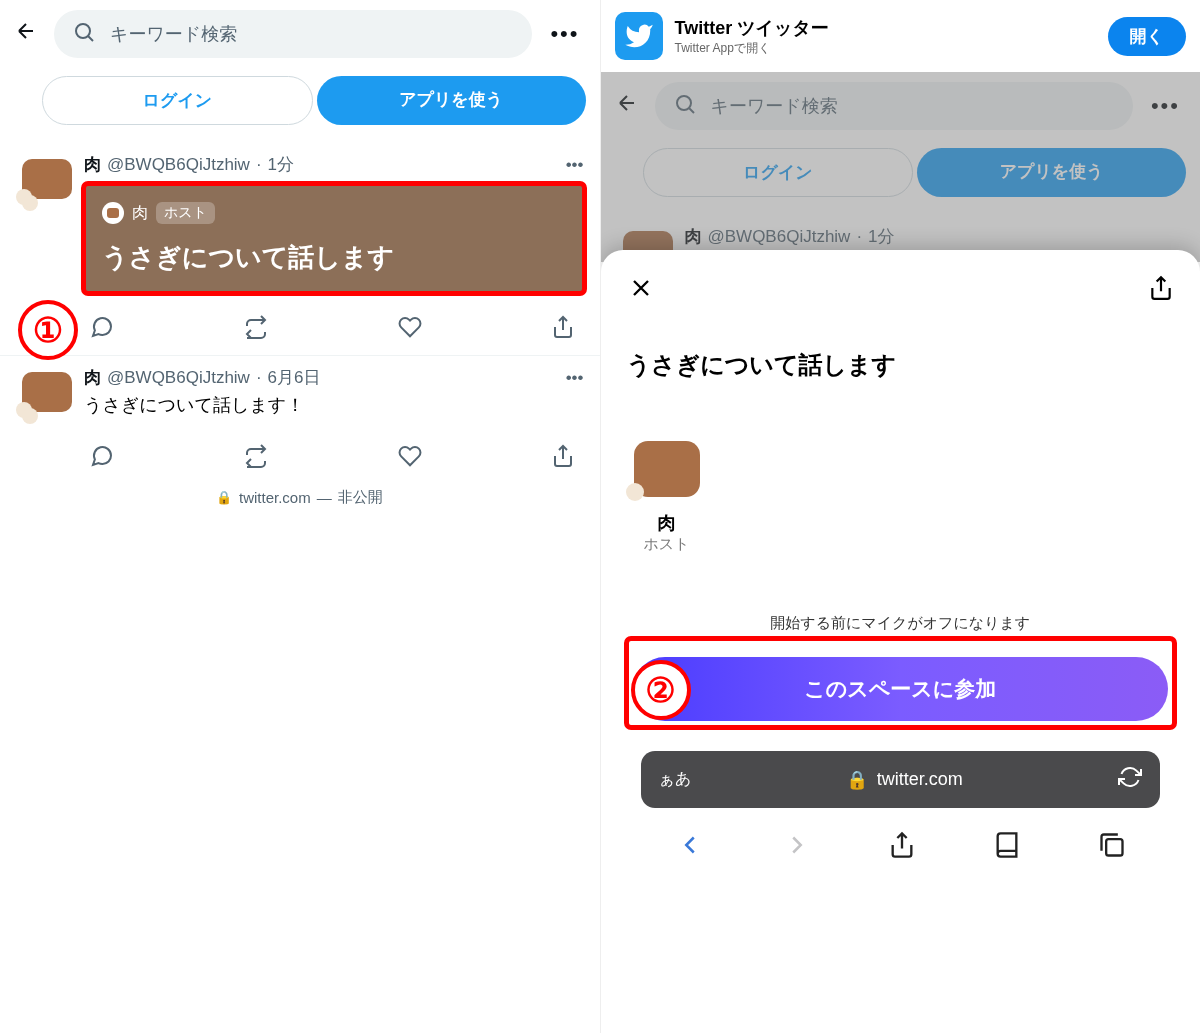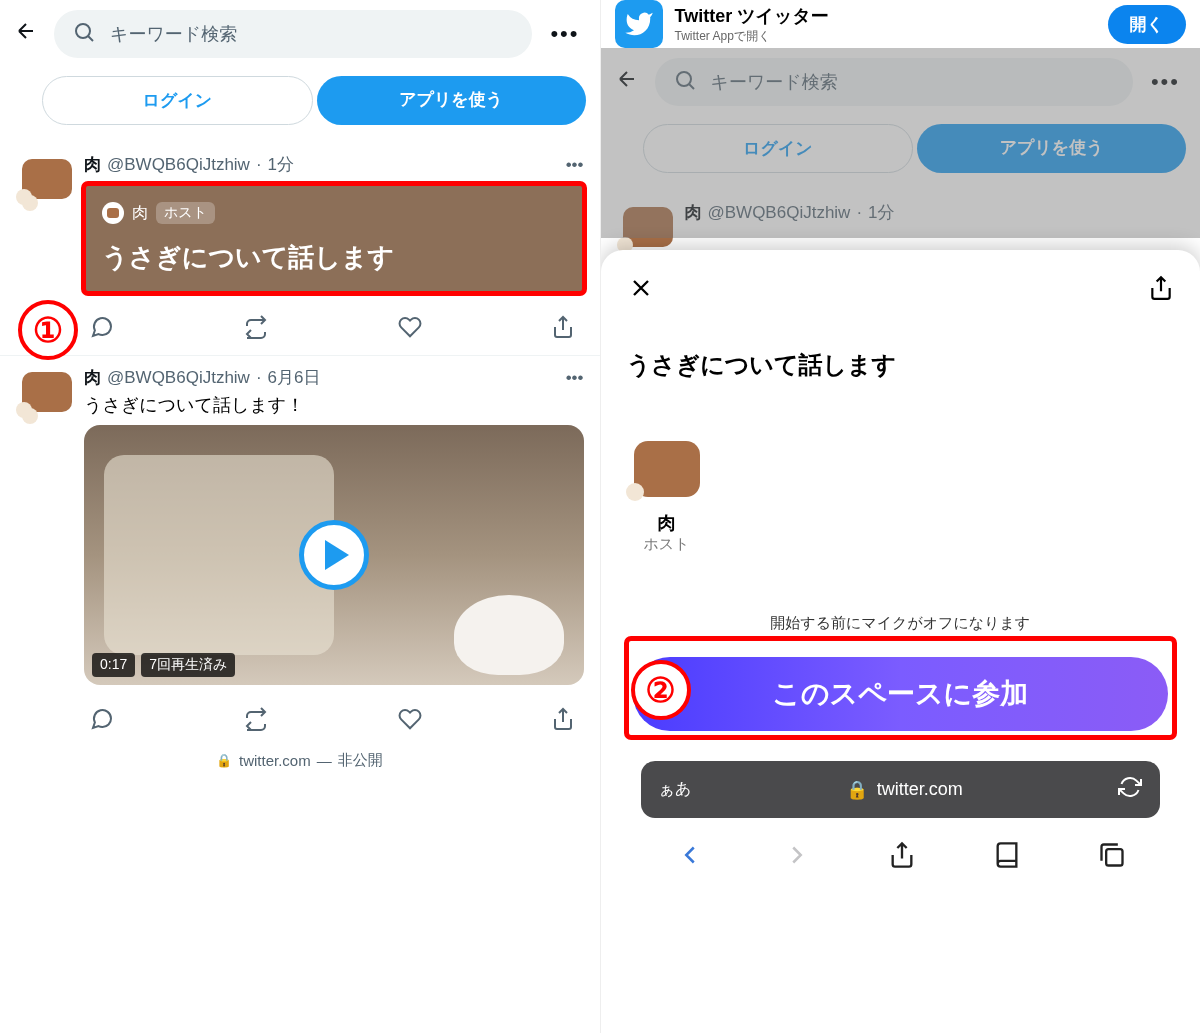--- a/index.html
+++ b/index.html
@@ -57,41 +57,41 @@
   .video-card .person { position:absolute; left:20px; top:30px; width:230px; height:200px; background:#e9e2d4; border-radius:20px; opacity:0.6;}
   .vid-meta { position:absolute; left:8px; bottom:8px; display:flex; gap:6px; }
   .vid-meta span { background: rgba(0,0,0,0.75); color:#fff; font-size:14px; padding:3px 8px; border-radius:4px; }
 
   .footer-bar { text-align:center; color:#536471; font-size:15px; padding:4px 0 6px; display:flex; align-items:center; justify-content:center; gap:6px;}
   .lock-ic { font-size:13px; }
 
   .num-badge { position:absolute; width:60px; height:60px; border:4px solid #ff0000; border-radius:50%; color:#ff0000; font-size:34px; font-weight:700; display:flex; align-items:center; justify-content:center; background:#fff; z-index:50;}
 
   
-  .app-banner { display:flex; align-items:center; gap:12px; padding:0 14px; background:#fff;border-radius:27px;}
+  .app-banner { display:flex; align-items:center; gap:12px; padding:12px 14px; background:#fff;border-radius:27px;}
   .app-banner .logo { width:48px; height:48px; background:#1d9bf0; border-radius:10px; display:flex; align-items:center; justify-content:center; color:#fff;}
   .app-banner .logo svg { width:30px; height:30px; fill:#fff;}
   .app-banner .txt .t1 { font-weight:700; font-size:18px; color:#000;}
   .app-banner .txt .t2 { font-size:12px; color:#666;}
   .app-banner .open-btn { margin-left:auto; background:#0b84ee; color:#fff; padding:8px 22px; border-radius:999px; font-weight:700; font-size:17px; cursor:pointer;}
 
   .dimmed { position:relative; }
   .dimmed .shade { position:absolute; inset:0; background:rgba(120,120,120,0.45); }
 
   .sheet { position:absolute; left:0; right:0; top:250px; bottom:0; background:#fff; border-top-left-radius:22px; border-top-right-radius:22px; padding:24px 26px; box-shadow:0 -4px 20px rgba(0,0,0,0.2);}
   .sheet-top { display:flex; justify-content:space-between; align-items:center; font-size:26px;}
   .sheet-top div { cursor:pointer; }
   .sheet-title { font-size:24px; font-weight:700; margin-top:40px;}
   .host-block { margin-top:60px; text-align:center; width:80px;}
   .host-block .big-meat { width:66px; height:56px; background:#a96f47; border-radius:14px; margin:0 auto; position:relative;}
   .host-block .big-meat::after{ content:""; position:absolute; width:18px; height:18px; background:#f2e6d6; border-radius:50%; left:-8px; bottom:-4px;}
   .host-block .nm { margin-top:14px; font-weight:700; font-size:18px;}
   .host-block .rl { color:#7b7b7b; font-size:15px;}
   .mic-note { font-size:15px; color:#333; margin-top:60px; text-align:center;}
-  .join-btn { margin-top:12px; background:linear-gradient(90deg,#4a3cff 0%, #7b5cff 50%, #8b5cf6 100%); color:#fff; text-align:center; padding:18px 0; border-radius:999px; font-size:28px; font-weight:700; cursor:pointer;}
+  .join-btn { margin-top:12px; background:linear-gradient(90deg,#4a3cff 0%, #7b5cff 50%, #8b5cf6 100%); color:#fff; text-align:center; padding:18px 0; border-radius:999px; font-size:21px; font-weight:700; cursor:pointer;}
 
   .safari-url { margin:24px 14px 0; background:#4a4a4c; border-radius:14px; padding:14px 18px; display:flex; align-items:center; color:#fff; font-size:18px;}
   .safari-url .aa { font-size:16px;}
   .safari-url .addr { flex:1; text-align:center; display:flex; align-items:center; justify-content:center; gap:8px;}
   .safari-url .reload { cursor:pointer; }
 
   .safari-tools { display:flex; justify-content:space-around; align-items:center; padding:22px 10px 10px; color:#3a79d8; font-size:26px;}
   .safari-tools .disabled { color:#c4c4c6;}
   .safari-tools div { cursor:pointer; }
 
@@ -177,29 +177,20 @@
       </div>
       <div class="tweet-body">
         <div class="tweet-head">
           <span class="name">肉</span>
           <span>@BWQB6QiJtzhiw</span>
           <span>·</span>
           <span>6月6日</span>
           <span class="h-dots">•••</span>
         </div>
         <div style="font-size:18px; margin-top:4px;">うさぎについて話します！</div>
-        <div class="video-card">
-          <div class="person"></div>
-          <div class="cat"></div>
-          <div class="play"></div>
-          <div class="vid-meta">
-            <span>0:17</span>
-            <span>7回再生済み</span>
-          </div>
-        </div>
       </div>
     </div>
 
     <div class="tweet-actions">
       <div><svg class="icon" viewBox="0 0 24 24">
             <path d="M21 11.5a8.38 8.38 0 01-8.5 8.5 8.5 8.5 0 01-4-.9L3 21l1.9-5.6a8.5 8.5 0 1116.1-3.9z"></path>
           </svg></div>
       <div><svg class="icon" viewBox="0 0 24 24">
             <path d="M17 1l4 4-4 4M3 11V9a4 4 0 014-4h14M7 23l-4-4 4-4m14 2v2a4 4 0 01-4 4H3"></path>
           </svg></div>

